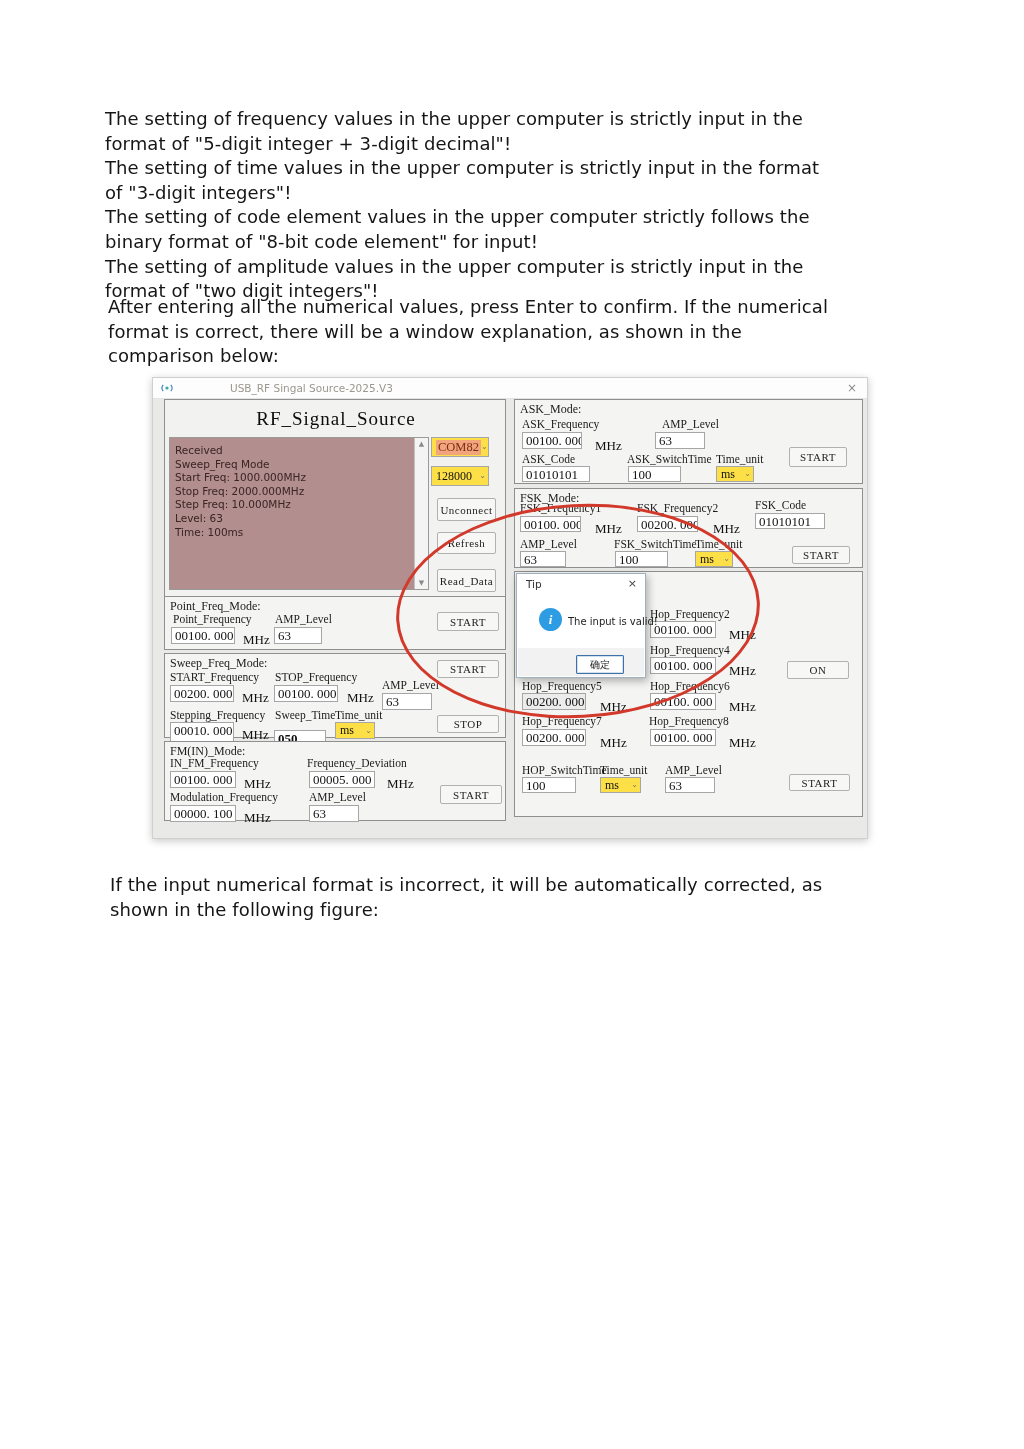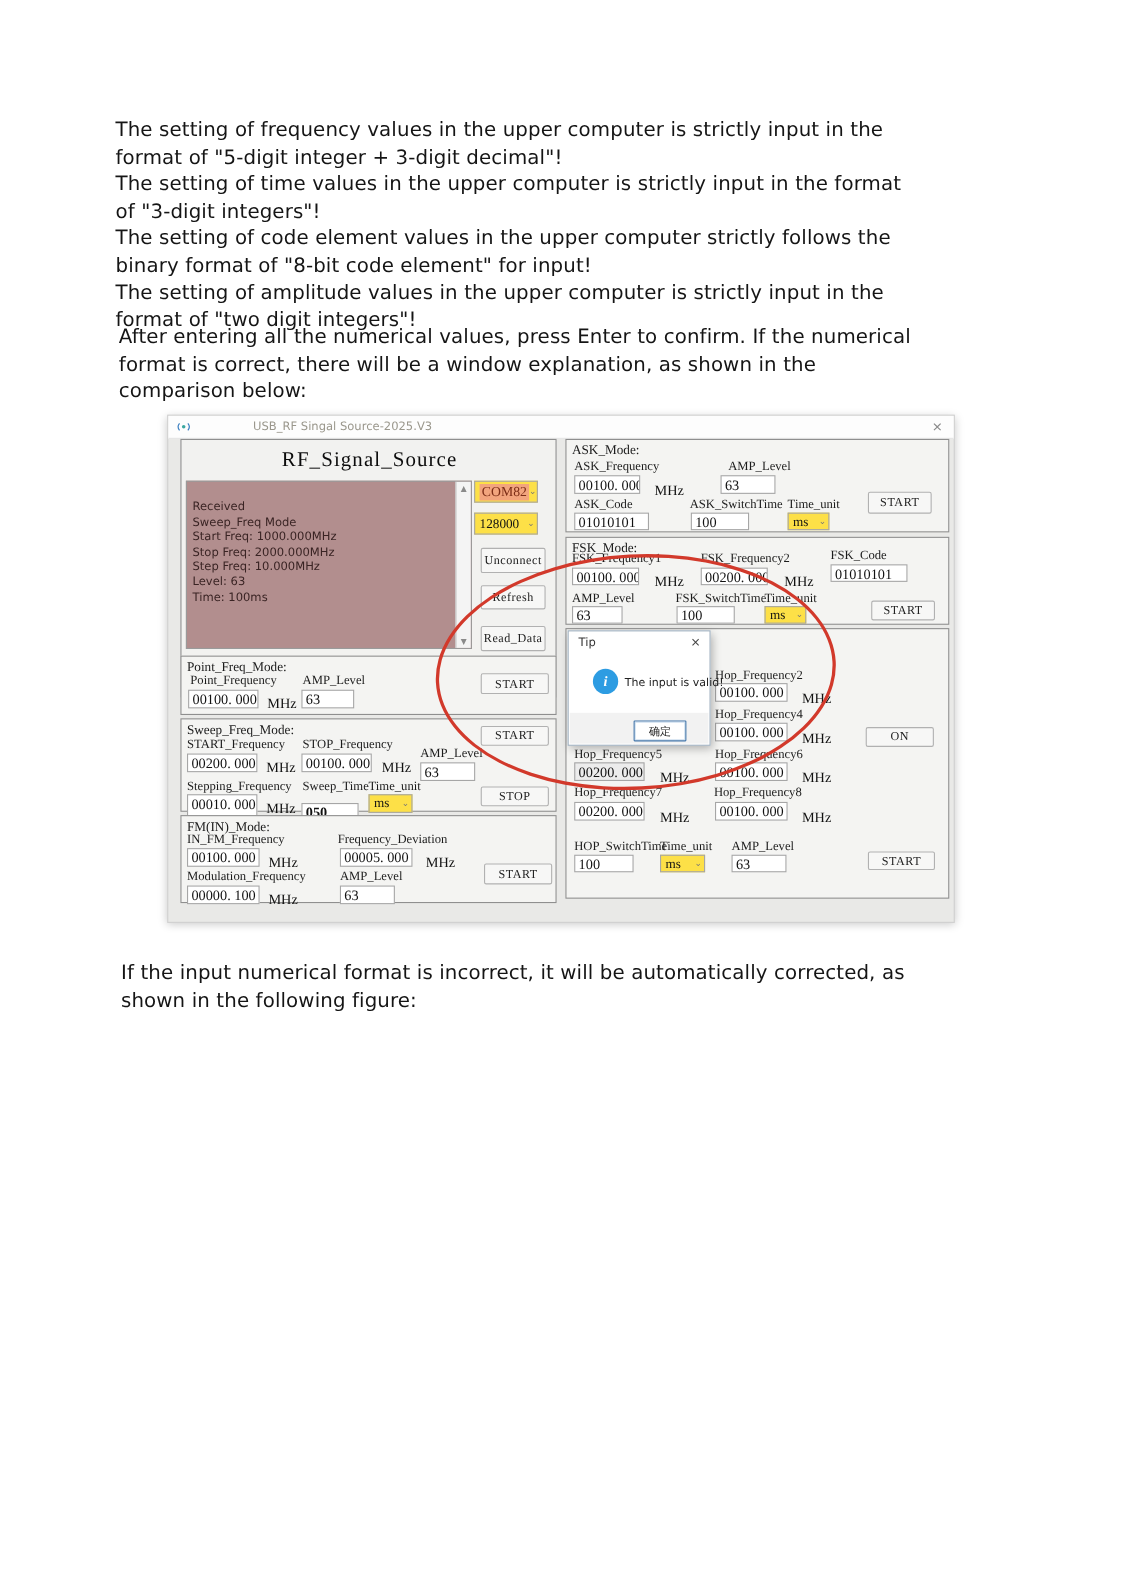--- a/index.html
+++ b/index.html
@@ -33,21 +33,21 @@
        font:11px "Liberation Serif",serif;color:#222;display:flex;align-items:center;
        justify-content:center;box-sizing:border-box;letter-spacing:0.5px;}
   .combo{position:absolute;background:#fde047;border:1px solid #a6a6a6;box-sizing:border-box;
        font:12px "Liberation Serif",serif;color:#111;display:flex;align-items:center;
        justify-content:space-between;padding:0 2px 0 4px;}
   .combo .arr{font-size:8px;color:#777;line-height:1;}
 
   
   .rx-box{position:absolute;left:4px;top:37px;width:260px;height:153px;
           border:1px solid #9a9a9a;background:#b28e8e;box-sizing:border-box;}
-  .rx-text{position:absolute;left:0;top:0;right:13px;bottom:0;padding:17px 5px;
+  .rx-text{position:absolute;left:0;top:0;right:13px;bottom:0;padding:6px 5px;
            font:10.5px/13.6px "DejaVu Sans",sans-serif;color:#3a2424;}
   .rx-scroll{position:absolute;top:0;right:0;bottom:0;width:13px;background:#f4f4f4;
            border-left:1px solid #c2c2c2;}
   .rx-scroll .sa{position:absolute;left:0;width:13px;height:12px;font-size:7px;color:#8a8a8a;
            text-align:center;line-height:12px;}
 
   .main-header{position:absolute;left:0;top:8px;width:342px;text-align:center;
            font:19px "Liberation Serif",serif;color:#0c0c0c;letter-spacing:1px;}
 
   

